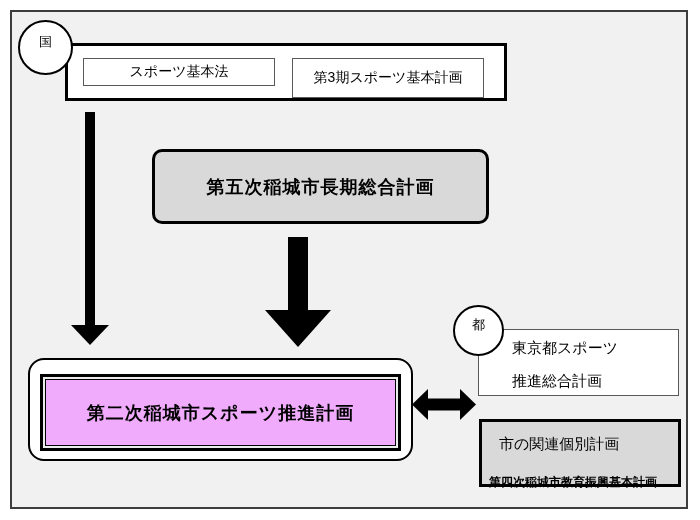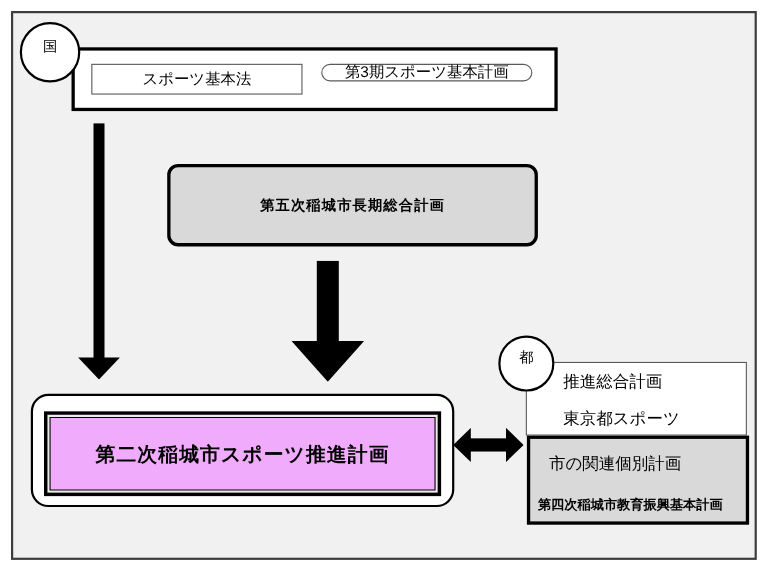--- a/index.html
+++ b/index.html
@@ -24,37 +24,37 @@
   .national-box {
     left: 65px; top: 43px; width: 442px; height: 58px;
     background: #ffffff; border: 3.5px solid #000;
   }
   .thin-box {
     background: #ffffff; border: 1.5px solid #595959;
     display: flex; align-items: center; justify-content: center;
     font-size: 14px; white-space: nowrap;
   }
   .law-box  { left: 83px;  top: 58px; width: 192px; height: 28px; }
-  .plan3-box{ left: 292px; top: 58px; width: 192px; height: 16px; border-radius: 14px; }
+  .plan3-box{ left: 292px; top: 58px; width: 192px; height: 40px; }
 
   .badge {
     border-radius: 50%;
     background: #ffffff; border: 2.5px solid #000;
     display: flex; align-items: center; justify-content: center;
     font-size: 13px; z-index: 6; padding-bottom: 12px;
   }
   .badge-national { left: 18px;  top: 20px;  width: 55px; height: 55px; }
   .badge-metro    { left: 453px; top: 305px; width: 51px; height: 51px; }
 
   
   .master-box {
     left: 152px; top: 149px; width: 337px; height: 75px;
     background: #d9d9d9; border: 3.5px solid #000; border-radius: 10px;
     display: flex; align-items: center; justify-content: center;
-    font-size: 13px; font-weight: bold; letter-spacing: 1px;
+    font-size: 18px; font-weight: bold; letter-spacing: 1px;
   }
 
   
   .sports-outer {
     left: 28px; top: 358px; width: 385px; height: 103px;
     background: #ffffff; border: 2px solid #000; border-radius: 16px;
   }
   .sports-inner {
     left: 40px; top: 374px; width: 361px; height: 77px;
     background: #f0abfc; border: 3.5px solid #000;
@@ -68,21 +68,21 @@
   .metro-box {
     left: 478px; top: 329px; width: 201px; height: 67px;
     background: #ffffff; border: 1.5px solid #595959;
     font-size: 15px; line-height: 33px;
     padding: 1px 0 0 33px; white-space: nowrap;
   }
   .metro-line { display: block; }
 
   
   .related-box {
-    left: 479px; top: 396px; width: 202px; height: 81px;
+    left: 479px; top: 419px; width: 202px; height: 68px;
     background: #d9d9d9; border: 3px solid #000;
   }
   .related-title { margin: 13px 0 0 17px; font-size: 15px; white-space: nowrap; }
   .related-item  { margin: 20px 0 0 7px;  font-size: 12px; font-weight: bold; white-space: nowrap; font-family: Liberation Mono, monospace; }
 
   .arrow-svg { position: absolute; z-index: 4; }
   .arrow-fill { fill: #000000; }
 </style>
 </head>
 <body>
@@ -121,22 +121,22 @@
     <span>第二次稲城市スポーツ推進計画</span>
   </div>
 
   <svg class="arrow-svg" style="left:412px; top:389px;" width="64" height="31" viewBox="0 0 64 31">
     <rect class="arrow-fill" x="15" y="9.5" width="34" height="12"></rect>
     <polygon class="arrow-fill" points="16,0 16,31 0,15.5"></polygon>
     <polygon class="arrow-fill" points="48,0 48,31 64,15.5"></polygon>
   </svg>
 
   <div class="abs metro-box">
+    <span class="metro-line">東京都スポーツ</span>
     <span class="metro-line">推進総合計画</span>
-    <span class="metro-line">東京都スポーツ</span>
   </div>
   <div class="abs badge badge-metro">
     <span>都</span>
   </div>
 
   <div class="abs related-box">
     <div class="related-title">市の関連個別計画</div>
     <div class="related-item">第四次稲城市教育振興基本計画</div>
   </div>
 

